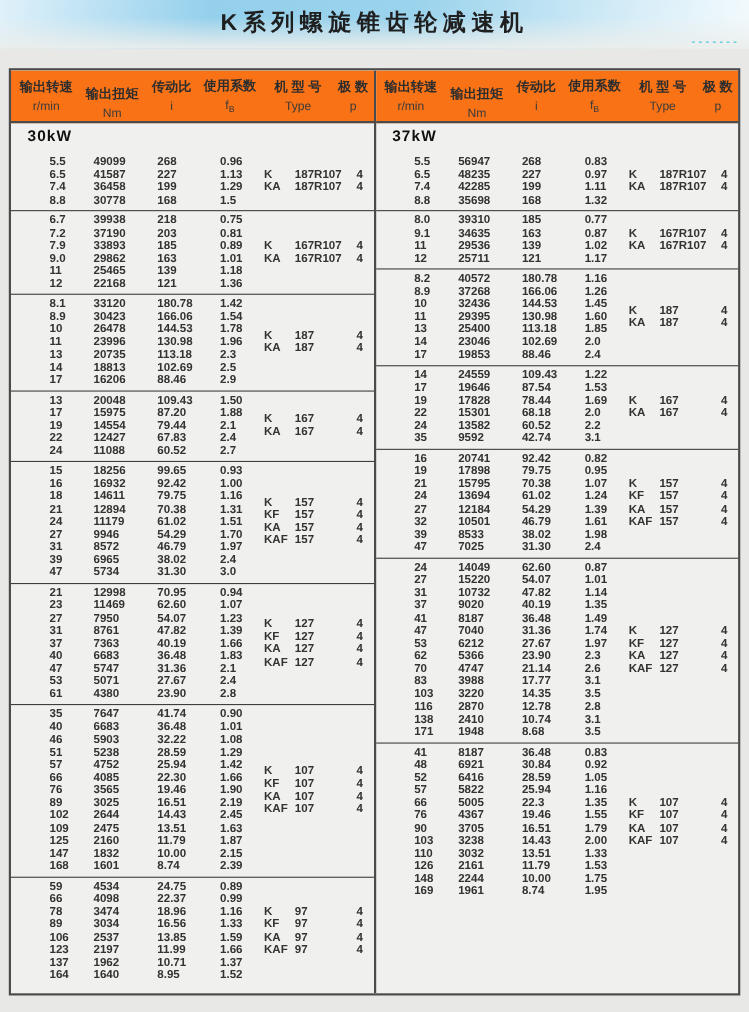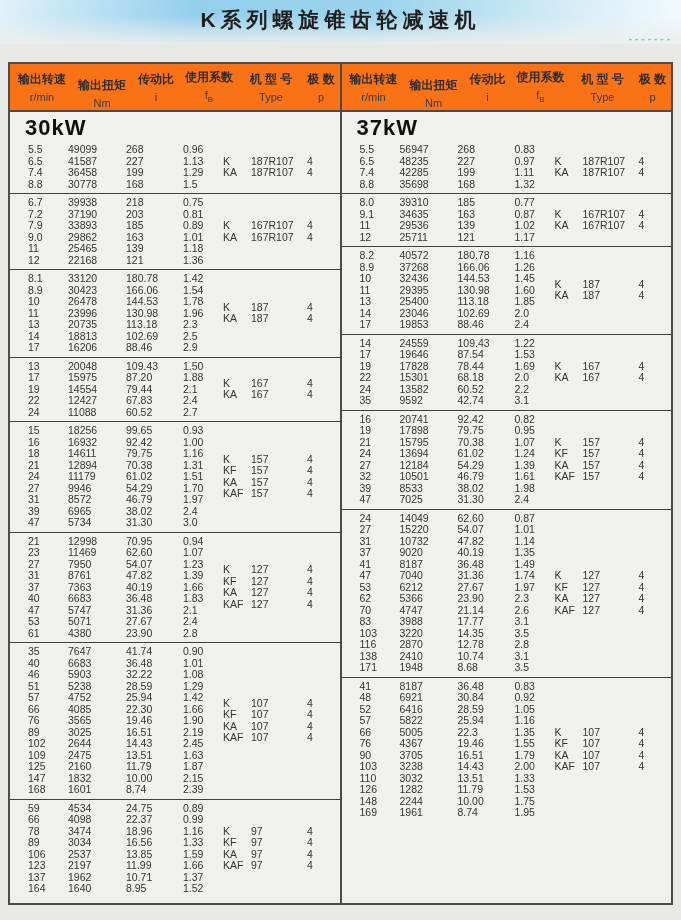--- a/index.html
+++ b/index.html
@@ -37,24 +37,24 @@
     flex:0 0 46px;background:#f97316;border-bottom:2px solid #4b4b4b;
     display:flex;align-items:center;padding:0 2px;
   }
   .hcol{text-align:center;}
   .h0{flex:0 0 60px;} .h1{flex:0 0 60px;margin-top:12px;} .h2{flex:0 0 48px;}
   .h3{flex:0 0 58px;} .h4{flex:0 0 66px;} .h5{flex:0 0 34px;text-align:center;}
   .hcol .zh{display:block;font-size:12px;font-weight:bold;color:#2d2d2d;white-space:nowrap;}
   .hcol .unit{display:block;font-size:11px;color:#3a3a3a;margin-top:3px;}
   .hcol .unit sub{font-size:8px;}
   .power{
-    flex:0 0 24px;font-size:22px;font-weight:bold;color:#101010;
+    flex:0 0 24px;font-size:14px;font-weight:bold;color:#101010;
     padding:3px 0 0 15px;letter-spacing:1px;
   }
-  .group{display:flex;padding:3px 0;}
+  .group{display:flex;padding:3px 17px;font-weight:bold;}
   .group + .group{border-top:1px solid #3f3f3f;}
   .rows{flex:0 0 auto;padding-left:18px;}
   .row,.mrow{height:11.5px;line-height:11.5px;font-size:10.5px;color:#333;white-space:nowrap;}
   .row .c{display:inline-block;}
   .c1{width:40px;} .c2{width:58px;} .c3{width:57px;} .c4{width:38px;}
   .models{display:flex;flex-direction:column;justify-content:center;margin-left:2px;}
   .mp{display:inline-block;width:28px;}
   .ms{display:inline-block;width:56px;}
   .mpl{display:inline-block;width:12px;}
 </style>
@@ -357,21 +357,21 @@
         <div class="rows">
           <div class="row"><span class="c c1">41</span><span class="c c2">8187</span><span class="c c3">36.48</span><span class="c c4">0.83</span></div>
           <div class="row"><span class="c c1">48</span><span class="c c2">6921</span><span class="c c3">30.84</span><span class="c c4">0.92</span></div>
           <div class="row"><span class="c c1">52</span><span class="c c2">6416</span><span class="c c3">28.59</span><span class="c c4">1.05</span></div>
           <div class="row"><span class="c c1">57</span><span class="c c2">5822</span><span class="c c3">25.94</span><span class="c c4">1.16</span></div>
           <div class="row"><span class="c c1">66</span><span class="c c2">5005</span><span class="c c3">22.3</span><span class="c c4">1.35</span></div>
           <div class="row"><span class="c c1">76</span><span class="c c2">4367</span><span class="c c3">19.46</span><span class="c c4">1.55</span></div>
           <div class="row"><span class="c c1">90</span><span class="c c2">3705</span><span class="c c3">16.51</span><span class="c c4">1.79</span></div>
           <div class="row"><span class="c c1">103</span><span class="c c2">3238</span><span class="c c3">14.43</span><span class="c c4">2.00</span></div>
           <div class="row"><span class="c c1">110</span><span class="c c2">3032</span><span class="c c3">13.51</span><span class="c c4">1.33</span></div>
-          <div class="row"><span class="c c1">126</span><span class="c c2">1282</span><span class="c c3">11.79</span><span class="c c4">1.53</span></div>
+          <div class="row"><span class="c c1">126</span><span class="c c2">2161</span><span class="c c3">11.79</span><span class="c c4">1.53</span></div>
           <div class="row"><span class="c c1">148</span><span class="c c2">2244</span><span class="c c3">10.00</span><span class="c c4">1.75</span></div>
           <div class="row"><span class="c c1">169</span><span class="c c2">1961</span><span class="c c3">8.74</span><span class="c c4">1.95</span></div>
         </div>
         <div class="models">
           <div class="mrow"><span class="mp">K</span><span class="ms">107</span><span class="mpl">4</span></div>
           <div class="mrow"><span class="mp">KF</span><span class="ms">107</span><span class="mpl">4</span></div>
           <div class="mrow"><span class="mp">KA</span><span class="ms">107</span><span class="mpl">4</span></div>
           <div class="mrow"><span class="mp">KAF</span><span class="ms">107</span><span class="mpl">4</span></div>
         </div>
       </div>

